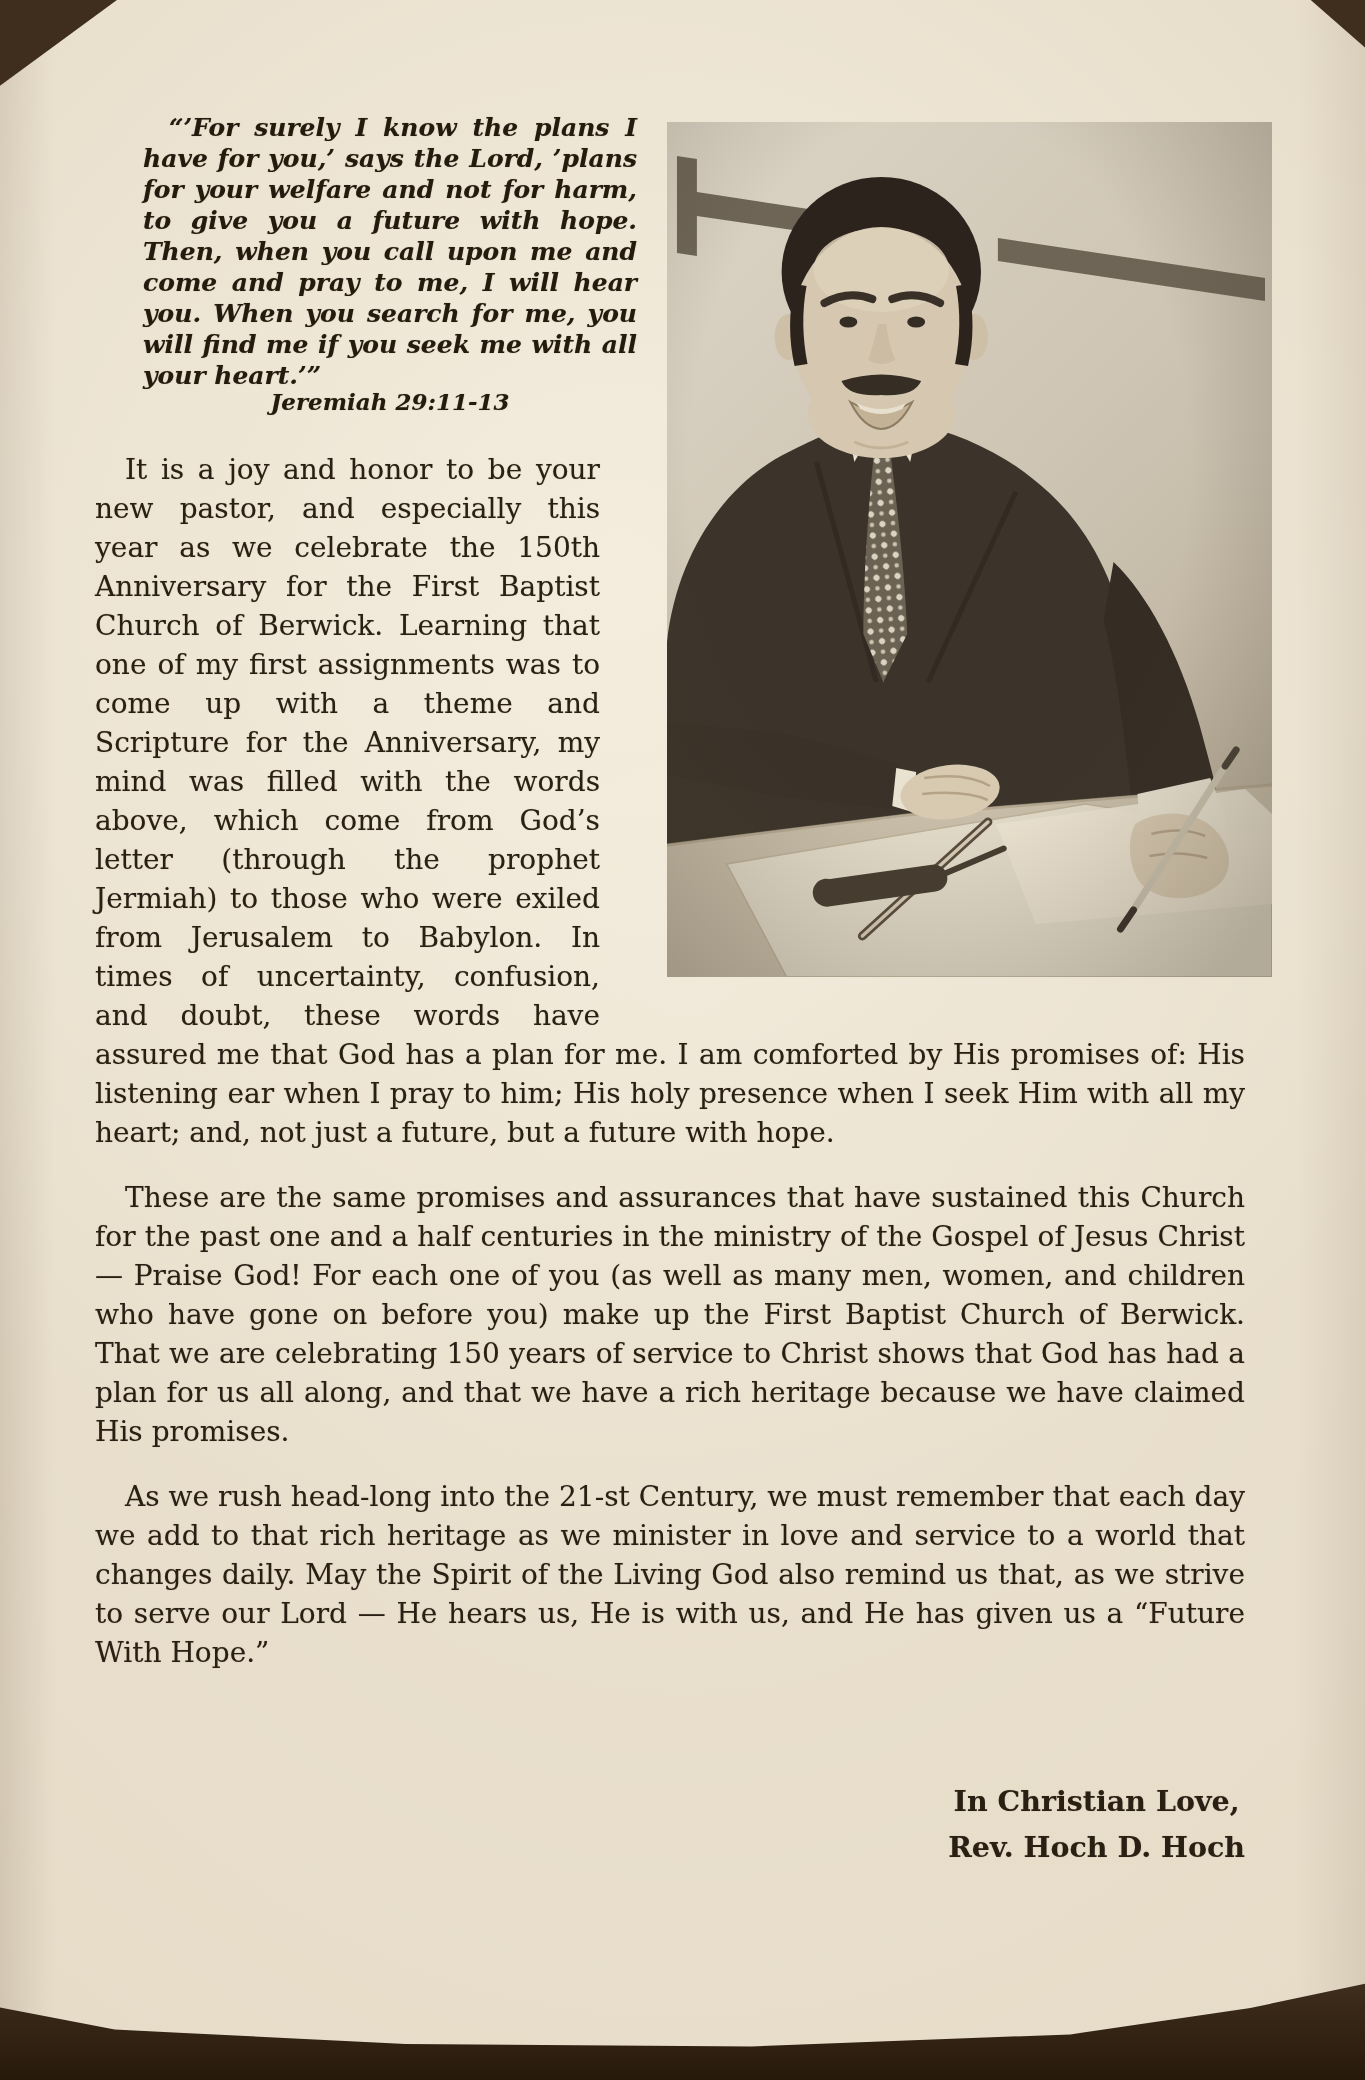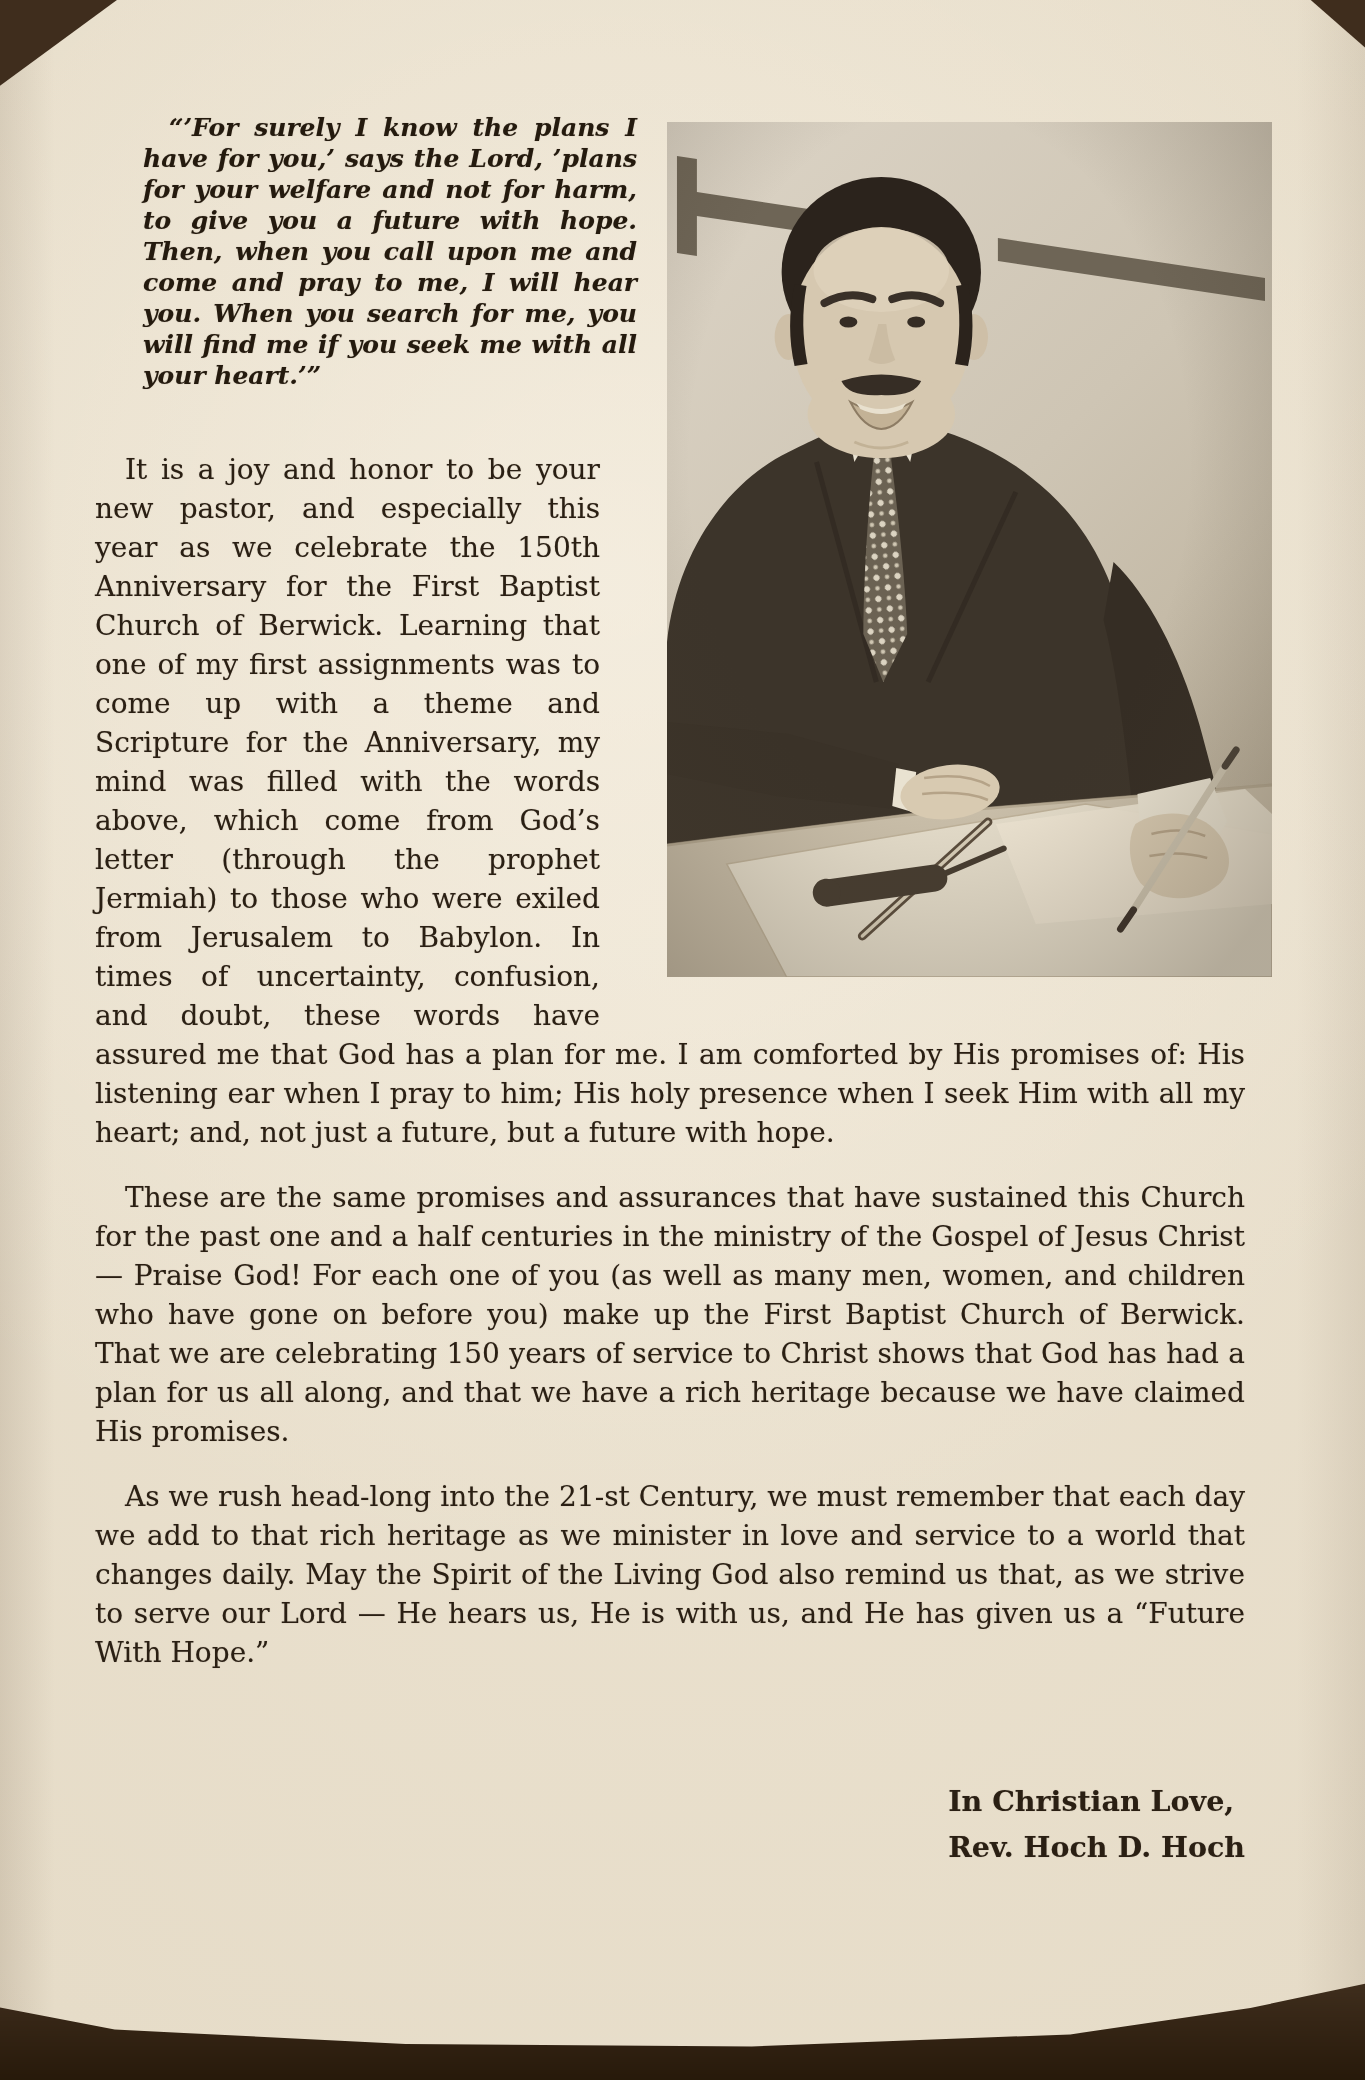--- a/index.html
+++ b/index.html
@@ -39,31 +39,32 @@
   .photo svg{display:block;width:100%;height:100%;}
   .letter{
     position:absolute;left:95px;top:450px;width:1150px;z-index:2;
     font-size:28px;line-height:39px;font-weight:400;color:#2a1f13;
     text-align:justify;text-shadow:0 0 1px rgba(42,31,19,.3);
   }
   .letter p{margin:0;text-indent:30px;}
   .letter p + p{margin-top:26px;}
   .photo-spacer{float:right;width:615px;height:552px;margin:0 0 14px 30px;}
   .closing{
-    position:absolute;top:1778px;right:120px;z-index:2;text-align:left;
+    position:absolute;top:1778px;right:120px;z-index:2;text-align:center;
     font-size:28.5px;line-height:46px;font-weight:700;color:#2a1f13;
     text-shadow:0 0 1px rgba(42,31,19,.3);
   }
 </style>
 </head>
 <body>
 
 <div class="page">
 
   <div class="quote">“’For surely I know the plans I have for you,’ says the Lord, ’plans for your welfare and not for harm, to give you a future with hope. Then, when you call upon me and come and pray to me, I will hear you. When you search for me, you will find me if you seek me with all your heart.’”</div>
+  <div class="quote-ref">Jeremiah 29:11-13</div>
 
   <div class="photo">
     <svg viewBox="0 0 607 855" preserveAspectRatio="none">
       <defs>
         <linearGradient id="pbg" x1="0" y1="0" x2="0.7" y2="1">
           <stop offset="0" stop-color="#dcd4c6"></stop>
           <stop offset="0.55" stop-color="#cec5b4"></stop>
           <stop offset="1" stop-color="#bcb19c"></stop>
         </linearGradient>
         <radialGradient id="vig" cx="0.45" cy="0.4" r="0.75">

